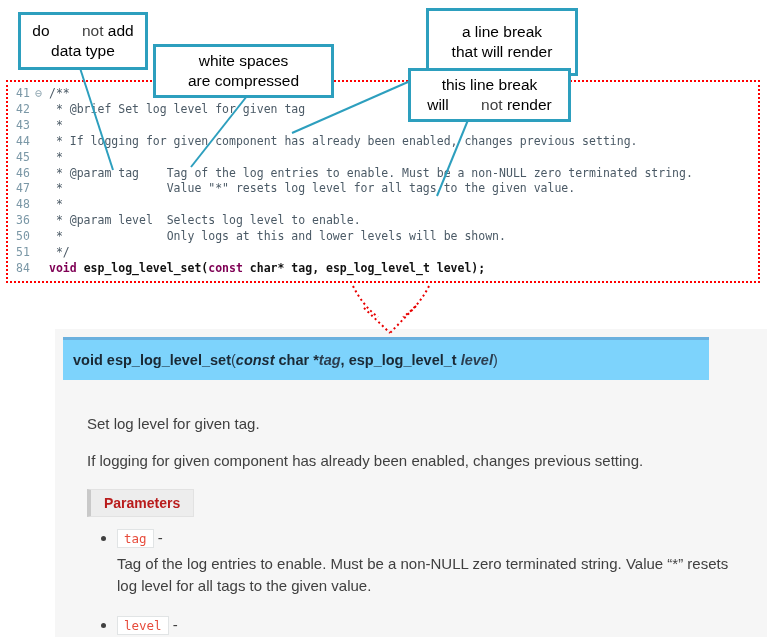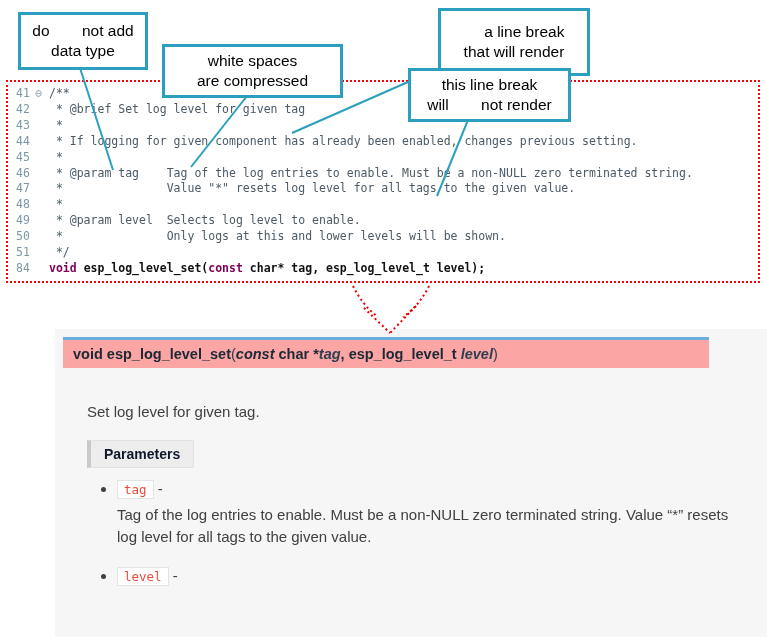--- a/index.html
+++ b/index.html
@@ -9,24 +9,24 @@
   }
 
   
   .callout {
     position:absolute; background:#ffffff; border:3px solid #2d9fbe;
     display:flex; align-items:center; justify-content:center;
     text-align:center; font-size:15.5px; color:#000; line-height:1.3;
     box-sizing:border-box; z-index:3; padding:2px 6px;
   }
   .callout-text { white-space:pre-line; }
-  .red { color:#000000;margin-left:28px; }
+  .red { color:#404040;margin-left:28px; }
   #c1 { left:18px;  top:12px; width:130px; height:58px; }
-  #c2 { left:162px; top:44px; width:181px; height:54px; }
-  #c3 { left:438px; top:8px;  width:152px; height:68px;text-align:right; }
+  #c2 { left:153px; top:44px; width:181px; height:54px; }
+  #c3 { left:426px; top:8px;  width:152px; height:68px; }
   #c4 { left:408px; top:68px; width:163px; height:54px;text-align:center; }
 
   
   .codeblock {
     position:absolute; left:6px; top:80px; width:754px; height:203px;
     border:2px dotted #ff0000; background:#ffffff; box-sizing:border-box;
     padding:4px 0 0 4px; z-index:1;
     font-family:"DejaVu Sans Mono", monospace; font-size:11.5px; line-height:15.9px;
   }
   .code-row { white-space:pre; }
@@ -40,32 +40,32 @@
 
   
   .overlay { position:absolute; left:0; top:0; z-index:2; pointer-events:none; }
 
   
   .docpanel {
     position:absolute; left:55px; top:329px; width:712px; height:308px;
     background:#f6f6f6; z-index:1; box-sizing:border-box;
   }
   .sigbar {
-    margin:8px 58px 0 8px; background:#fca5a5; border-top:3px solid #6ab0de;
-    padding:6px 10px; font-size:14.5px; color:#2c3e50;
+    margin:8px 58px 0 8px; background:#7dd3fc; border-top:3px solid #6ab0de;
+    padding:12px 10px; font-size:14.5px; color:#2c3e50;
   }
   .sigbar .b { font-weight:bold; color:#1a2935; }
   .sigbar .bi { font-weight:bold; font-style:italic; color:#1a2935; }
   .sigbar .pi { font-style:italic; font-weight:bold; color:#2c3e50; }
   .doc-body { padding:18px 26px 0 32px; font-size:15px; color:#404040; }
   .doc-body p { margin:15px 0 0 0; line-height:1.45; }
   .params-label {
     display:inline-block; margin:17px 0 0 0; background:#ededed;
     border:1px solid #e2e2e2; border-left:4px solid #c9c9c9;
-    padding:5px 13px; font-weight:bold; color:#0f172a; font-size:14px;
+    padding:5px 13px; font-weight:bold; color:#b91c1c; font-size:14px;
   }
   .params-list { margin:12px 0 0 30px; padding:0; }
   .params-list li { margin:0 0 18px 0; }
   .term {
     font-family:"DejaVu Sans Mono", monospace; font-size:12.5px;
     color:#e74c3c; background:#ffffff; border:1px solid #e1e4e5; padding:1px 6px;
   }
   .li-desc { margin-top:7px; line-height:1.5; max-width:622px; }
 </style>
 </head>
@@ -92,21 +92,21 @@
 
   <div class="codeblock">
     <div class="code-row"><span class="ln">41</span><span class="fold">⊖</span><span class="ct">/**</span></div>
     <div class="code-row"><span class="ln">42</span><span class="fold"></span><span class="ct"> * @brief Set log level for given tag</span></div>
     <div class="code-row"><span class="ln">43</span><span class="fold"></span><span class="ct"> *</span></div>
     <div class="code-row"><span class="ln">44</span><span class="fold"></span><span class="ct"> * If logging for given component has already been enabled, changes previous setting.</span></div>
     <div class="code-row"><span class="ln">45</span><span class="fold"></span><span class="ct"> *</span></div>
     <div class="code-row"><span class="ln">46</span><span class="fold"></span><span class="ct"> * @param tag    Tag of the log entries to enable. Must be a non-NULL zero terminated string.</span></div>
     <div class="code-row"><span class="ln">47</span><span class="fold"></span><span class="ct"> *               Value "*" resets log level for all tags to the given value.</span></div>
     <div class="code-row"><span class="ln">48</span><span class="fold"></span><span class="ct"> *</span></div>
-    <div class="code-row"><span class="ln">49</span><span class="fold"></span><span class="ct"> * @param level  Selects log level to enable.</span></div>
+    <div class="code-row"><span class="ln">36</span><span class="fold"></span><span class="ct"> * @param level  Selects log level to enable.</span></div>
     <div class="code-row"><span class="ln">50</span><span class="fold"></span><span class="ct"> *               Only logs at this and lower levels will be shown.</span></div>
     <div class="code-row"><span class="ln">51</span><span class="fold"></span><span class="ct"> */</span></div>
     <div class="code-row sig-row"><span class="ln">84</span><span class="fold"></span><span class="kw">void</span><span class="ct2"> esp_log_level_set</span><span class="ct2">(</span><span class="kw">const</span><span class="ct2"> char* tag, esp_log_level_t level);</span></div>
   </div>
 
   <svg class="overlay" width="767" height="637" viewBox="0 0 767 637">
     <line x1="80" y1="68" x2="113" y2="170" stroke="#2d9fbe" stroke-width="2"></line>
     <line x1="247" y1="96" x2="191" y2="167" stroke="#2d9fbe" stroke-width="2"></line>
     <line x1="458" y1="60" x2="292" y2="133" stroke="#2d9fbe" stroke-width="2"></line>
     <line x1="468" y1="120" x2="437" y2="196" stroke="#2d9fbe" stroke-width="2"></line>
@@ -115,20 +115,21 @@
       <path d="M 429 286 Q 419 306 403 317"></path>
       <path d="M 364 308 L 390 333"></path>
       <path d="M 416 306 L 390 333"></path>
     </g>
   </svg>
 
   <div class="docpanel">
     <div class="sigbar"><span class="b">void </span><span class="b">esp_log_level_set</span><span>(</span><span class="bi">const</span><span class="b"> char *</span><span class="pi">tag</span><span class="b">, </span><span class="b">esp_log_level_t </span><span class="pi">level</span><span>)</span></div>
     <div class="doc-body">
       <p>Set log level for given tag.</p>
+      <p>If logging for given component has already been enabled, changes previous setting.</p>
       <div class="params-label">Parameters</div>
       <ul class="params-list">
         <li>
           <span class="term">tag</span><span> -</span>
           <div class="li-desc">Tag of the log entries to enable. Must be a non-NULL zero terminated string. Value “*” resets log level for all tags to the given value.</div>
         </li>
         <li>
           <span class="term">level</span><span> -</span>
         </li>
       </ul>

